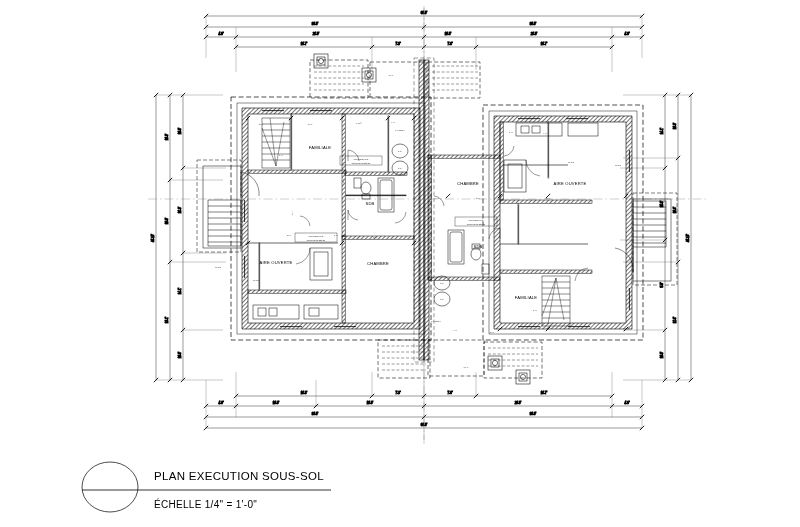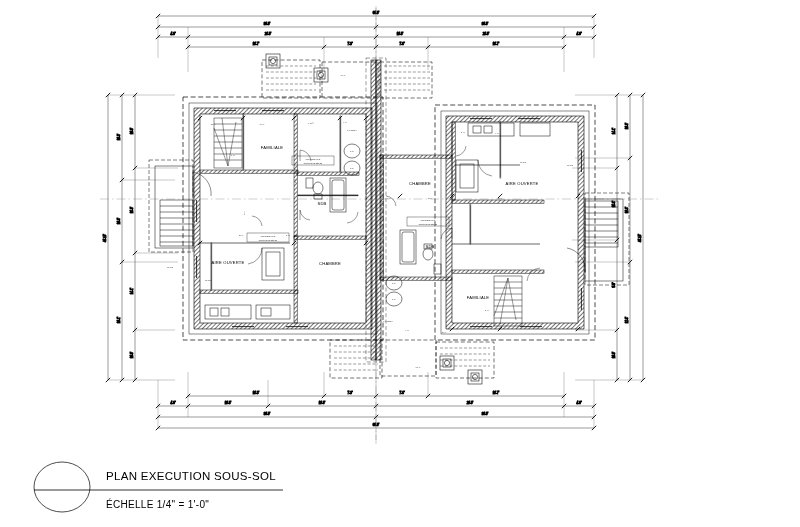--- a/index.html
+++ b/index.html
@@ -1,18 +1,18 @@
 <!DOCTYPE html>
 <html><head>
 <meta charset="utf-8">
 <style>
   html,body{margin:0;padding:0;background:#ffffff;}
   body{width:800px;height:527px;position:relative;overflow:hidden;
        font-family:"Liberation Sans",sans-serif;color:#000;}
-  #sheet{position:absolute;inset:0;}
+  #sheet{position:absolute;inset:0;margin-left:48px;}
   svg{display:block;}
   .dimtxt{font-size:2.6px;font-family:"Liberation Sans",sans-serif;fill:#111;}
   .roomtxt{font-size:4.1px;font-family:"Liberation Sans",sans-serif;fill:#000;letter-spacing:.2px;}
   .tinytxt{font-size:1.9px;font-family:"Liberation Sans",sans-serif;fill:#333;}
   .titletxt{font-size:11.5px;font-family:"Liberation Sans",sans-serif;fill:#000;letter-spacing:.3px;}
   .subtxt{font-size:10px;font-family:"Liberation Sans",sans-serif;fill:#000;letter-spacing:.3px;}
 </style>
 </head>
 <body>
 

